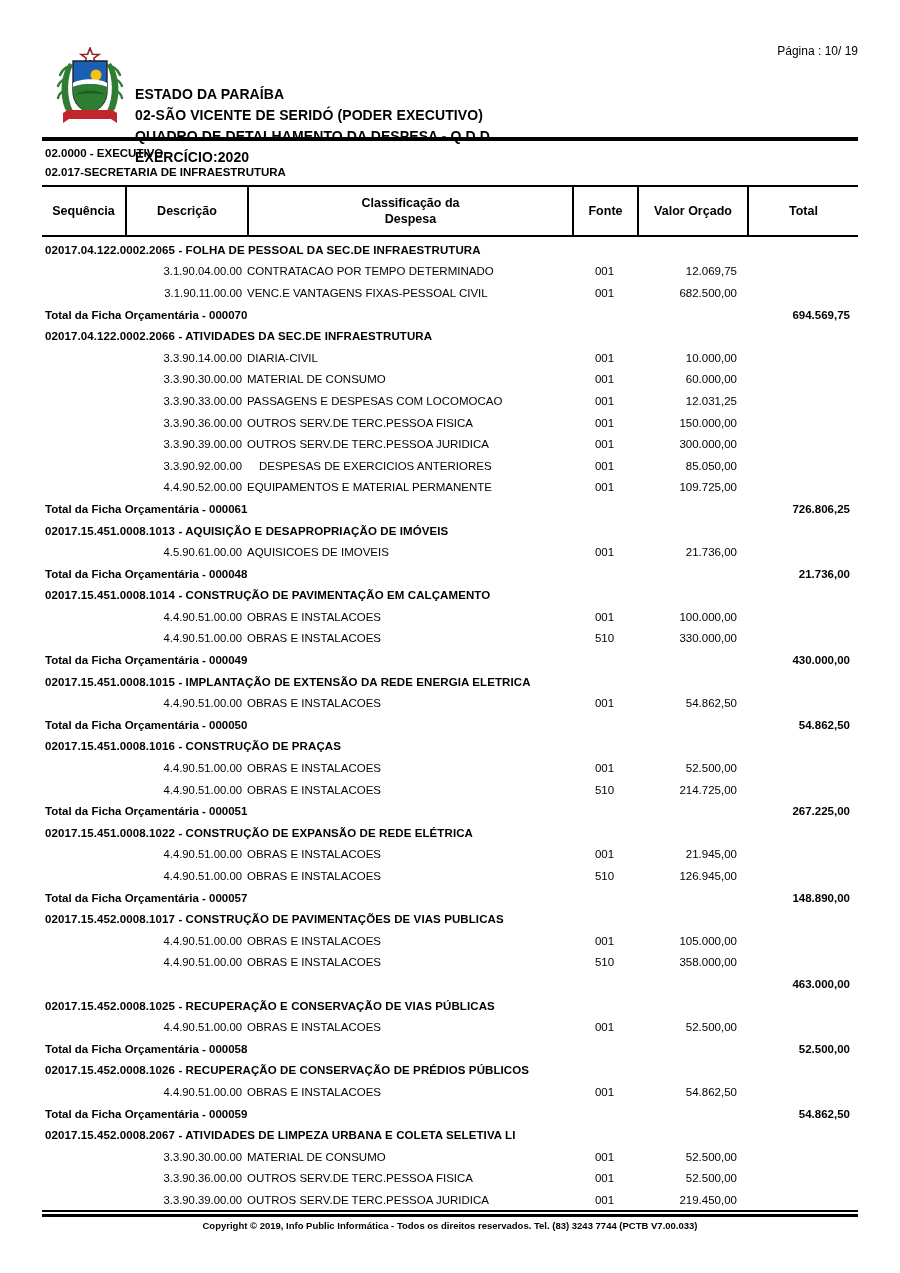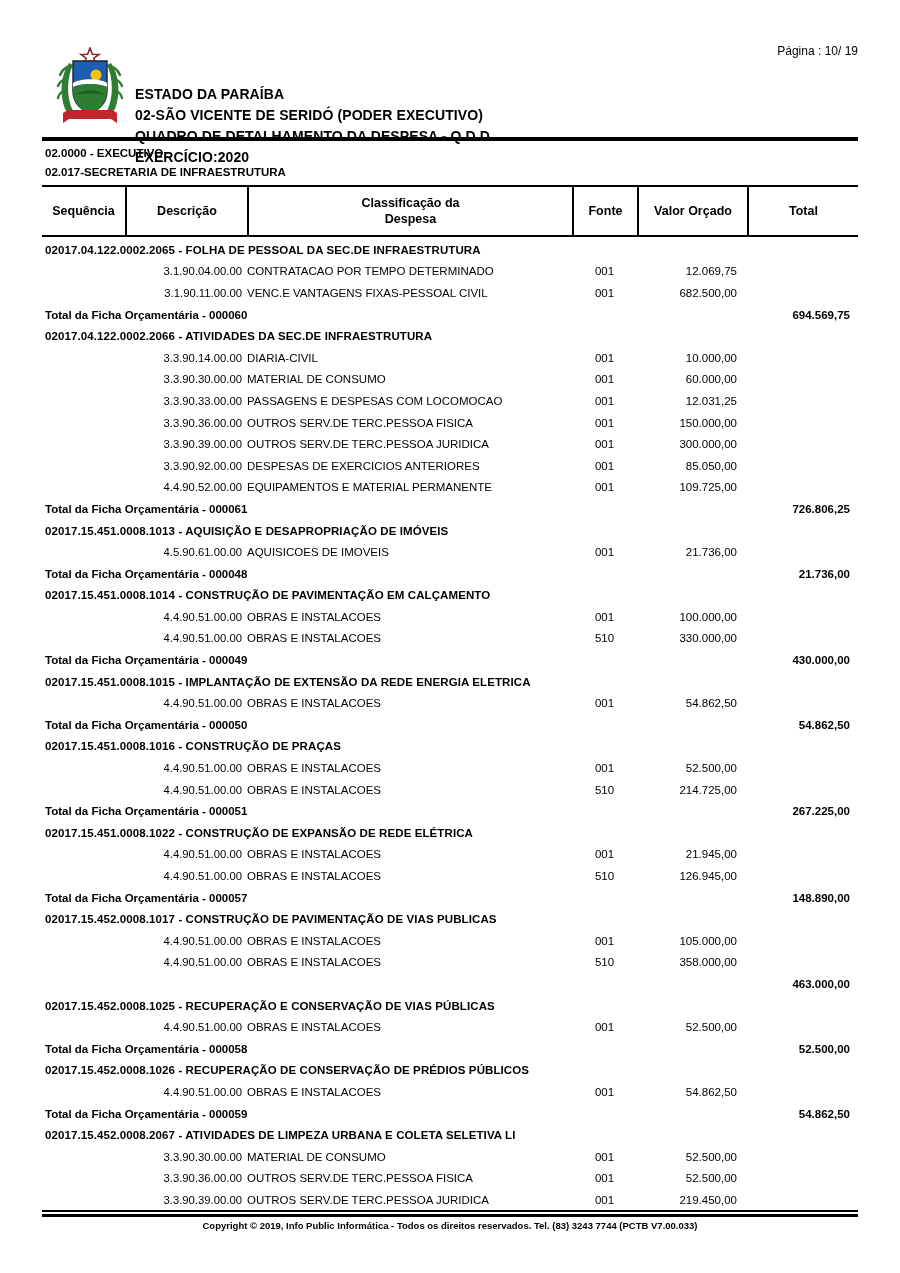--- a/index.html
+++ b/index.html
@@ -122,21 +122,21 @@
         <div class="cell c-fonte" style="grid-column: 4 / 5;">001</div>
         <div class="cell c-valor" style="grid-column: 5 / 6;">12.069,75</div>
       </div>
       <div class="trow item">
         <div class="cell c-code" style="grid-column: 1 / 3;">3.1.90.11.00.00</div>
         <div class="cell c-desc" style="grid-column: 3 / 4;">VENC.E VANTAGENS FIXAS-PESSOAL CIVIL</div>
         <div class="cell c-fonte" style="grid-column: 4 / 5;">001</div>
         <div class="cell c-valor" style="grid-column: 5 / 6;">682.500,00</div>
       </div>
       <div class="trow total">
-        <div class="cell c-total-label" style="grid-column: 1 / 6;">Total da Ficha Orçamentária - 000060</div>
+        <div class="cell c-total-label" style="grid-column: 1 / 6;">Total da Ficha Orçamentária - 000070</div>
         <div class="cell c-total-value" style="grid-column: 6 / 7;">694.569,75</div>
       </div>
       <div class="trow group">
         <div class="cell c-group" style="grid-column: 1 / -1;">02017.04.122.0002.2066 - ATIVIDADES DA SEC.DE INFRAESTRUTURA</div>
       </div>
       <div class="trow item">
         <div class="cell c-code" style="grid-column: 1 / 3;">3.3.90.14.00.00</div>
         <div class="cell c-desc" style="grid-column: 3 / 4;">DIARIA-CIVIL</div>
         <div class="cell c-fonte" style="grid-column: 4 / 5;">001</div>
         <div class="cell c-valor" style="grid-column: 5 / 6;">10.000,00</div>
@@ -160,21 +160,21 @@
         <div class="cell c-valor" style="grid-column: 5 / 6;">150.000,00</div>
       </div>
       <div class="trow item">
         <div class="cell c-code" style="grid-column: 1 / 3;">3.3.90.39.00.00</div>
         <div class="cell c-desc" style="grid-column: 3 / 4;">OUTROS SERV.DE TERC.PESSOA JURIDICA</div>
         <div class="cell c-fonte" style="grid-column: 4 / 5;">001</div>
         <div class="cell c-valor" style="grid-column: 5 / 6;">300.000,00</div>
       </div>
       <div class="trow item">
         <div class="cell c-code" style="grid-column: 1 / 3;">3.3.90.92.00.00</div>
-        <div class="cell c-desc" style="grid-column: 3 / 4;">DESPESAS DE EXERCICIOS ANTERIORES</div>
+        <div class="cell c-desc" style="grid-column: 3 / 4; margin-left: 12px;">DESPESAS DE EXERCICIOS ANTERIORES</div>
         <div class="cell c-fonte" style="grid-column: 4 / 5;">001</div>
         <div class="cell c-valor" style="grid-column: 5 / 6;">85.050,00</div>
       </div>
       <div class="trow item">
         <div class="cell c-code" style="grid-column: 1 / 3;">4.4.90.52.00.00</div>
         <div class="cell c-desc" style="grid-column: 3 / 4;">EQUIPAMENTOS E MATERIAL PERMANENTE</div>
         <div class="cell c-fonte" style="grid-column: 4 / 5;">001</div>
         <div class="cell c-valor" style="grid-column: 5 / 6; text-align: right;">109.725,00</div>
       </div>
       <div class="trow total">
@@ -258,21 +258,21 @@
         <div class="cell c-code" style="grid-column: 1 / 3;">4.4.90.51.00.00</div>
         <div class="cell c-desc" style="grid-column: 3 / 4;">OBRAS E INSTALACOES</div>
         <div class="cell c-fonte" style="grid-column: 4 / 5;">510</div>
         <div class="cell c-valor" style="grid-column: 5 / 6;">126.945,00</div>
       </div>
       <div class="trow total">
         <div class="cell c-total-label" style="grid-column: 1 / 6;">Total da Ficha Orçamentária - 000057</div>
         <div class="cell c-total-value" style="grid-column: 6 / 7;">148.890,00</div>
       </div>
       <div class="trow group">
-        <div class="cell c-group" style="grid-column: 1 / -1;">02017.15.452.0008.1017 - CONSTRUÇÃO DE PAVIMENTAÇÃO DE VIAS PUBLICAS</div>
+        <div class="cell c-group" style="grid-column: 1 / -1;">02017.15.452.0008.1017 - CONSTRUÇÃO DE PAVIMENTAÇÕES DE VIAS PUBLICAS</div>
       </div>
       <div class="trow item">
         <div class="cell c-code" style="grid-column: 1 / 3;">4.4.90.51.00.00</div>
         <div class="cell c-desc" style="grid-column: 3 / 4;">OBRAS E INSTALACOES</div>
         <div class="cell c-fonte" style="grid-column: 4 / 5;">001</div>
         <div class="cell c-valor" style="grid-column: 5 / 6;">105.000,00</div>
       </div>
       <div class="trow item">
         <div class="cell c-code" style="grid-column: 1 / 3;">4.4.90.51.00.00</div>
         <div class="cell c-desc" style="grid-column: 3 / 4;">OBRAS E INSTALACOES</div>

